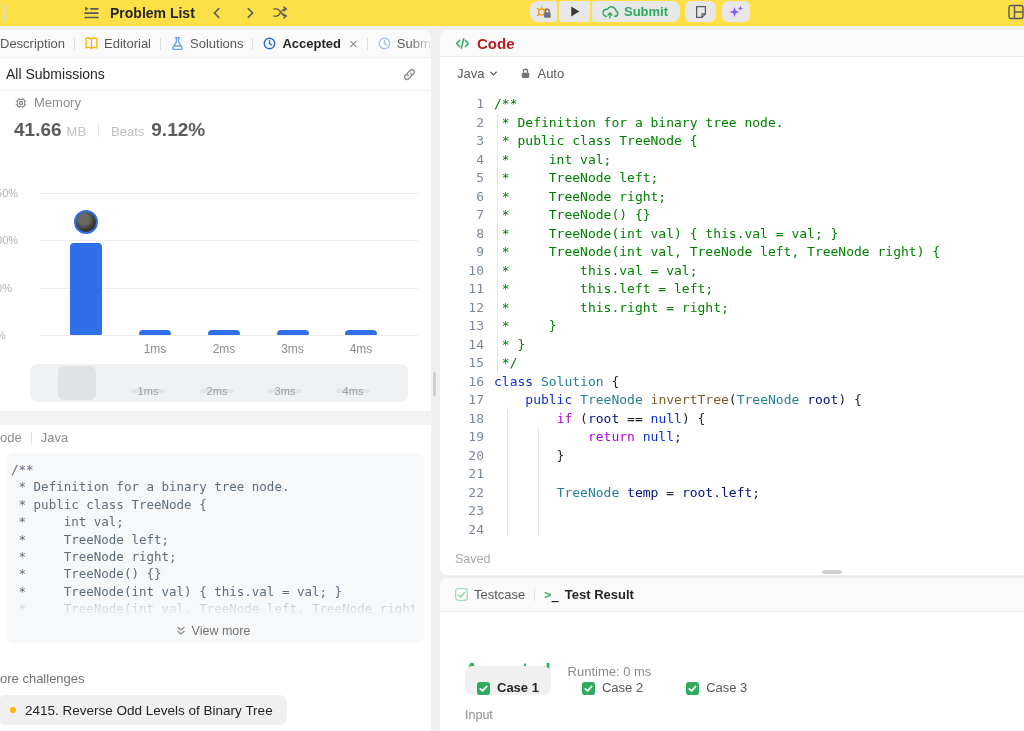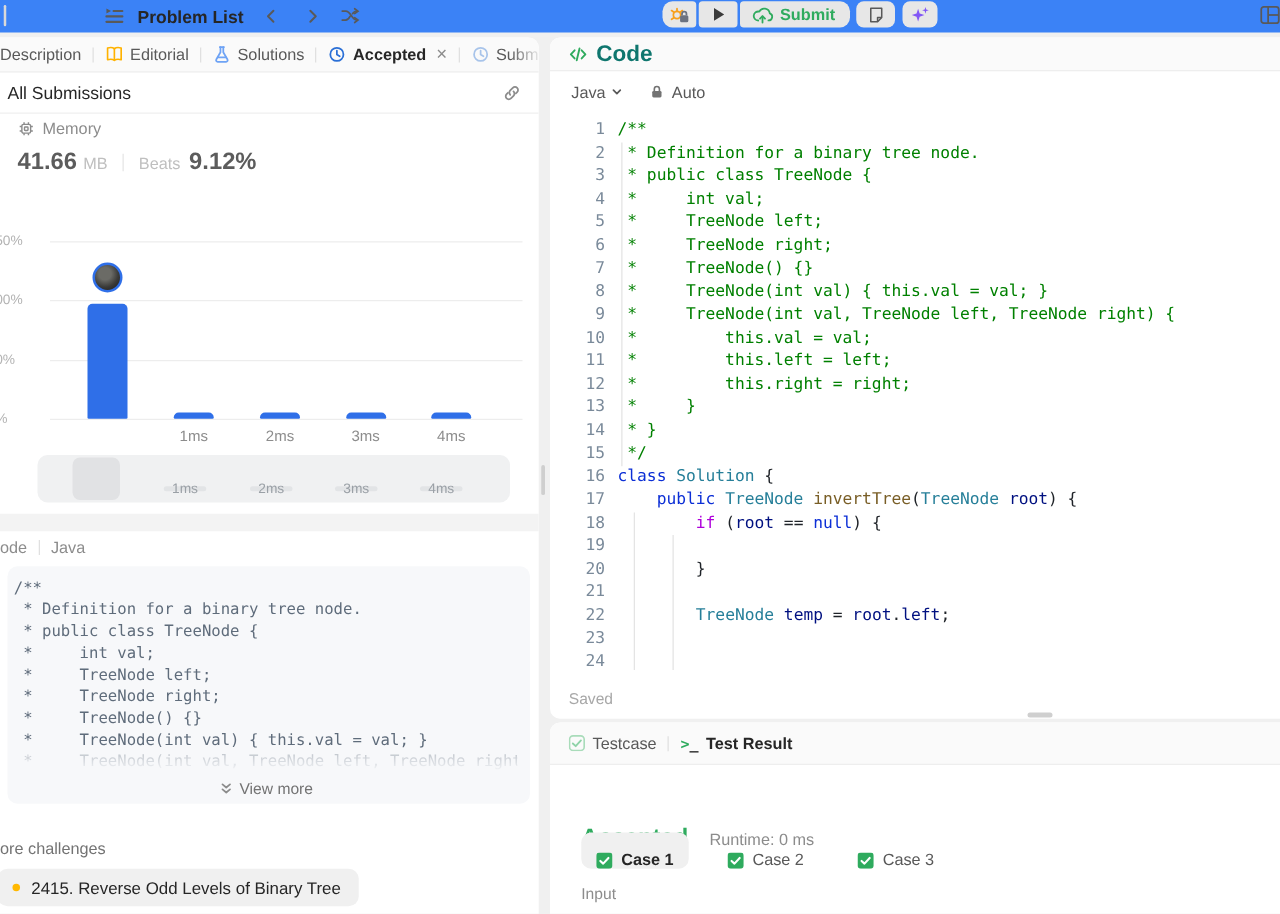--- a/index.html
+++ b/index.html
@@ -1,21 +1,21 @@
 <!DOCTYPE html>
 <html><head>
 <meta charset="utf-8">
 <style>
   * { box-sizing: border-box; margin: 0; padding: 0; }
   html,body { width:1024px; height:731px; overflow:hidden; }
   body { font-family:"Liberation Sans",sans-serif; background:#f0f0f0; position:relative; }
   #screen { position:absolute; inset:0; width:1024px; height:731px; }
 
   
-  .topbar { position:absolute; left:0; top:0; width:1024px; height:26px; background:#3b82f6; }
+  .topbar { position:absolute; left:0; top:0; width:1024px; height:26px; background:#fde047; }
   .tb-sep { position:absolute; left:3px; top:4px; width:2px; height:17px; background:#d9d9d9; border-radius:1px; }
   .tb-icbtn { position:absolute; top:2px; background:none; border:none; cursor:pointer; height:21px; display:flex; align-items:center; }
   .tb-title { position:absolute; left:110px; top:3px; font-size:14px; font-weight:700; color:#262626; line-height:20px; cursor:pointer; }
   .tb-group { position:absolute; left:530px; top:1px; height:21px; display:flex; gap:2px; }
   .tb-seg { border:none; background:#e7e7e7; height:21px; display:flex; align-items:center; justify-content:center; gap:5px; cursor:pointer; border-radius:3px; }
   .tb-seg.first { border-radius:8px 3px 3px 8px; width:27px; }
   .tb-seg.mid { width:31px; }
   .tb-seg.last { border-radius:3px 8px 8px 3px; padding:0 12px 0 9px; }
   .tb-submit-label { color:#2fab5e; font-size:13px; font-weight:700; }
   .tb-sqbtn { position:absolute; top:1px; width:31px; height:21px; background:#e7e7e7; border:none; border-radius:6px; display:flex; align-items:center; justify-content:center; cursor:pointer; }
@@ -70,21 +70,21 @@
   .cp-line.fadeline { opacity:.4; -webkit-mask-image:linear-gradient(to bottom,#000,transparent); mask-image:linear-gradient(to bottom,#000,transparent); }
   .view-more { display:flex; align-items:center; justify-content:center; gap:5px; margin-top:6px; font-size:12.5px; color:#737373; cursor:pointer; }
 
   .more-ch { position:absolute; left:10px; top:641px; font-size:13px; color:#737373; }
   .challenge { position:absolute; left:8px; top:665px; height:30px; display:flex; align-items:center; gap:9px; background:#f0f0f0; border-radius:8px; padding:0 14px 0 12px; cursor:pointer; }
   .diff-dot { width:6px; height:6px; border-radius:3px; background:#ffb800; flex:none; }
   .challenge-label { font-size:13.5px; color:#262626; }
 
   
   .ep-header { display:flex; align-items:center; gap:7px; height:27px; padding:0 15px; background:#fafafa; border-bottom:1px solid #eee; }
-  .ep-title { font-size:18px; font-weight:700; color:#0f766e; }
+  .ep-title { font-size:15px; font-weight:700; color:#b91c1c; }
   .ep-toolbar { display:flex; align-items:center; height:33px; padding:0 17px; gap:6px; }
   .ep-lang { font-size:13px; color:#595959; cursor:pointer; display:flex; align-items:center; gap:4px; }
   .ep-auto { font-size:13px; color:#595959; display:flex; align-items:center; gap:5px; margin-left:14px; cursor:pointer; }
   .editor-code { position:absolute; left:0; top:65px; width:600px; height:441px; overflow:hidden; font:13px/18.5px "DejaVu Sans Mono",monospace; }
   .eline { display:flex; height:18.5px; white-space:pre; }
   .lnum { width:44px; text-align:right; color:#7a8a9a; flex:none; }
   .lcode { margin-left:10px; }
   .tk-cm{color:#008000} .tk-kw{color:#0c2fd6} .tk-ct{color:#af00db}
   .tk-ty{color:#267f99} .tk-fn{color:#795e26} .tk-vr{color:#001080} .tk-pl{color:#1f2328}
   .guide { position:absolute; width:1px; background:#e4e4e4; }
@@ -425,21 +425,21 @@
         <div class="eline"><span class="lnum">9</span><span class="lcode"><span class="tk-cm"> *     TreeNode(int val, TreeNode left, TreeNode right) {</span></span></div>
         <div class="eline"><span class="lnum">10</span><span class="lcode"><span class="tk-cm"> *         this.val = val;</span></span></div>
         <div class="eline"><span class="lnum">11</span><span class="lcode"><span class="tk-cm"> *         this.left = left;</span></span></div>
         <div class="eline"><span class="lnum">12</span><span class="lcode"><span class="tk-cm"> *         this.right = right;</span></span></div>
         <div class="eline"><span class="lnum">13</span><span class="lcode"><span class="tk-cm"> *     }</span></span></div>
         <div class="eline"><span class="lnum">14</span><span class="lcode"><span class="tk-cm"> * }</span></span></div>
         <div class="eline"><span class="lnum">15</span><span class="lcode"><span class="tk-cm"> */</span></span></div>
         <div class="eline"><span class="lnum">16</span><span class="lcode"><span class="tk-kw">class</span><span class="tk-pl"> </span><span class="tk-ty">Solution</span><span class="tk-pl"> {</span></span></div>
         <div class="eline"><span class="lnum">17</span><span class="lcode"><span class="tk-pl">    </span><span class="tk-kw">public</span><span class="tk-pl"> </span><span class="tk-ty">TreeNode</span><span class="tk-pl"> </span><span class="tk-fn">invertTree</span><span class="tk-pl">(</span><span class="tk-ty">TreeNode</span><span class="tk-pl"> </span><span class="tk-vr">root</span><span class="tk-pl">) {</span></span></div>
         <div class="eline"><span class="lnum">18</span><span class="lcode"><span class="tk-pl">        </span><span class="tk-ct">if</span><span class="tk-pl"> (</span><span class="tk-vr">root</span><span class="tk-pl"> == </span><span class="tk-kw">null</span><span class="tk-pl">) {</span></span></div>
-        <div class="eline"><span class="lnum">19</span></div>
+        <div class="eline"><span class="lnum">19</span><span class="lcode"><span class="tk-pl">            </span><span class="tk-ct">return</span><span class="tk-pl"> </span><span class="tk-kw">null</span><span class="tk-pl">;</span></span></div>
         <div class="eline"><span class="lnum">20</span><span class="lcode"><span class="tk-pl">        }</span></span></div>
         <div class="eline"><span class="lnum">21</span><span class="lcode"><span class="tk-pl"></span></span></div>
         <div class="eline"><span class="lnum">22</span><span class="lcode"><span class="tk-pl">        </span><span class="tk-ty">TreeNode</span><span class="tk-pl"> </span><span class="tk-vr">temp</span><span class="tk-pl"> = </span><span class="tk-vr">root</span><span class="tk-pl">.</span><span class="tk-vr">left</span><span class="tk-pl">;</span></span></div>
         <div class="eline"><span class="lnum">23</span></div>
         <div class="eline"><span class="lnum">24</span></div>
       </div>
     <div class="ep-saved">Saved</div>
   </div>
 
   <div class="panel" id="console-panel">

